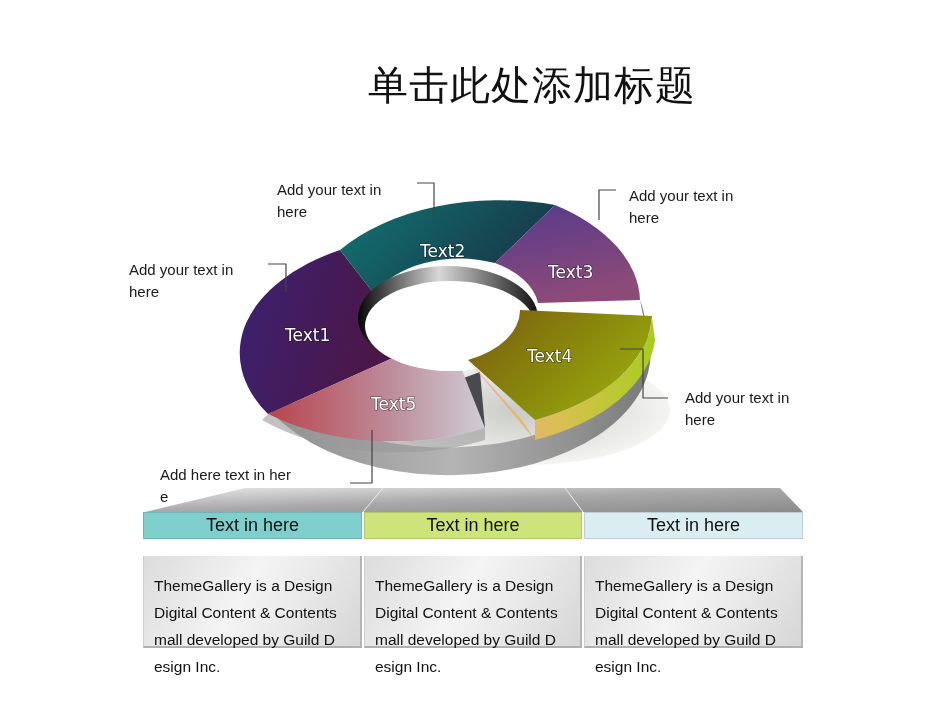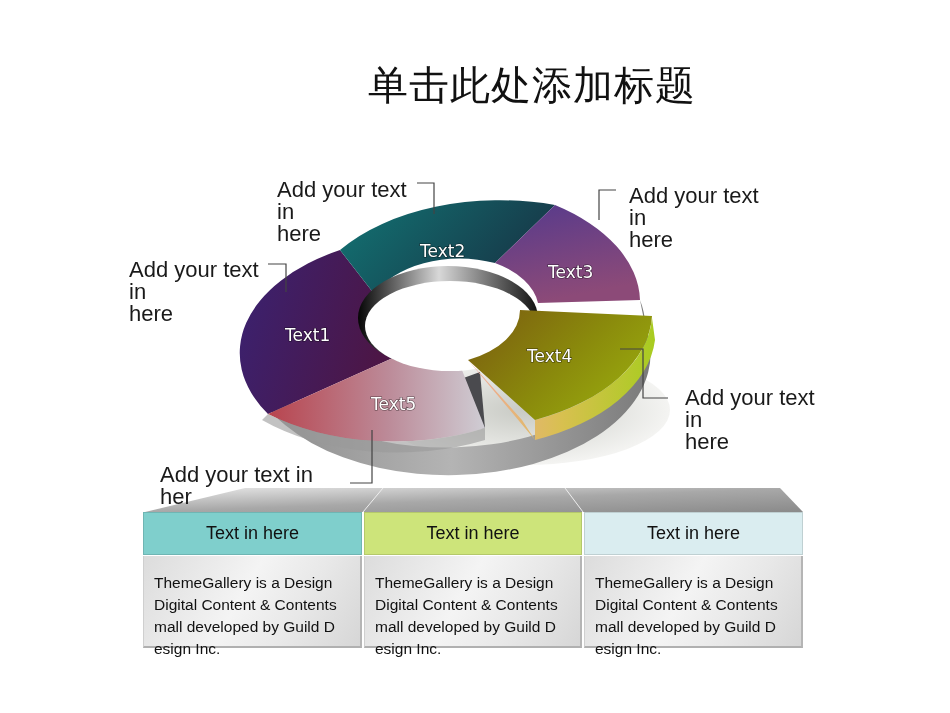--- a/index.html
+++ b/index.html
@@ -1,27 +1,27 @@
 <!DOCTYPE html>
 <html><head>
 <meta charset="utf-8">
 <style>
   html, body { margin:0; padding:0; background:#ffffff; }
   body { width:950px; height:713px; position:relative; overflow:hidden;
          font-family:"Liberation Sans", "DejaVu Sans", sans-serif; color:#111; }
   .title { position:absolute; left:368px; top:58px; font-family:"DejaVu Serif","Liberation Serif", serif;
            font-size:40px; color:#111; letter-spacing:1px; white-space:nowrap; }
   svg.diagram { position:absolute; left:0; top:0; }
-  .callout { position:absolute; font-size:22px; line-height:22px; color:#1a1a1a; width:150px; }
+  .callout { position:absolute; font-size:15px; line-height:22px; color:#1a1a1a; width:150px; }
   .seg-label { font-family:"DejaVu Sans","Liberation Sans", sans-serif; font-size:17px; fill:#ffffff;
                paint-order:stroke; stroke:rgba(0,0,0,0.55); stroke-width:1.2px; }
-  .box-head { position:absolute; top:512px; height:43px; display:flex; align-items:center; justify-content:center;
+  .box-head { position:absolute; top:512px; height:27px; display:flex; align-items:center; justify-content:center;
               font-size:18px; color:#111; box-sizing:border-box; border:1px solid rgba(0,0,0,0.12); }
   .box-body { position:absolute; top:556px; height:92px; box-sizing:border-box; padding:16px 10px 0 10px;
-              font-size:15.5px; line-height:22px; color:#111;
+              font-size:15.5px; line-height:27px; color:#111;
               background:linear-gradient(120deg,#dcdcdc 0%,#f4f4f4 45%,#e8e8e8 70%,#d6d6d6 100%);
               border-right:2px solid #b5b5b5; border-bottom:2px solid #b0b0b0; border-left:1px solid #cfcfcf; }
 </style>
 </head>
 <body>
 
 <div class="title">单击此处添加标题</div>
 
 <svg class="diagram" width="950" height="713" viewBox="0 0 950 713">
   <defs>
@@ -123,21 +123,21 @@
 </div>
 <div class="callout" style="left:629px;top:185px;">
   <div>Add your text in</div>
     <div>here</div>
 </div>
 <div class="callout" style="left:685px;top:387px;">
   <div>Add your text in</div>
     <div>here</div>
 </div>
 <div class="callout" style="left:160px;top:464px;width:180px;">
-  <div>Add your text in her</div>
+  <div>Add here text in her</div>
     <div>e</div>
 </div>
 
 <div class="box-head" style="left:143px;width:219px;background:#7fcfcc;">Text in here</div>
 <div class="box-head" style="left:364px;width:218px;background:#cde47a;">Text in here</div>
 <div class="box-head" style="left:584px;width:219px;background:#daedf0;">Text in here</div>
 
 <div class="box-body" style="left:143px;width:219px;">ThemeGallery is a Design Digital Content &amp; Contents mall developed by Guild D esign Inc.</div>
 <div class="box-body" style="left:364px;width:218px;">ThemeGallery is a Design Digital Content &amp; Contents mall developed by Guild D esign Inc.</div>
 <div class="box-body" style="left:584px;width:219px;">ThemeGallery is a Design Digital Content &amp; Contents mall developed by Guild D esign Inc.</div>

